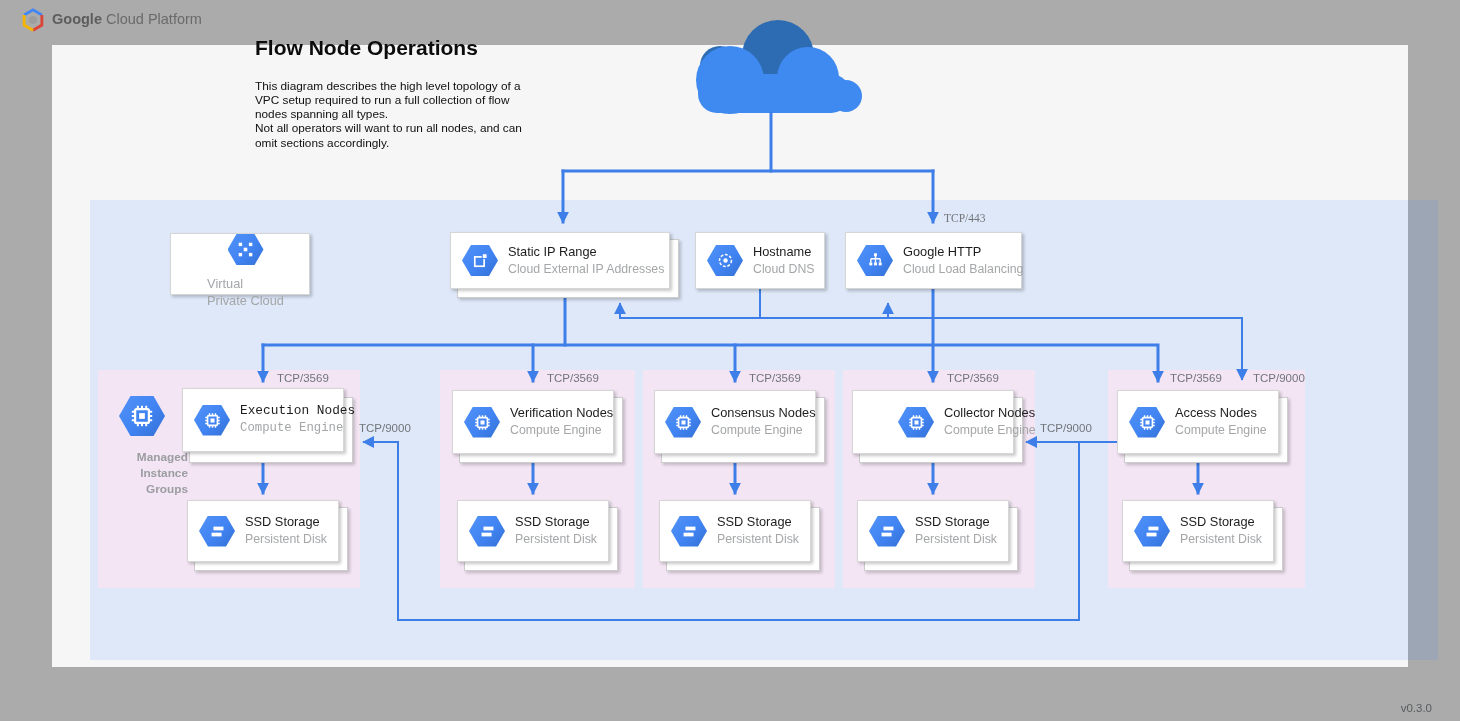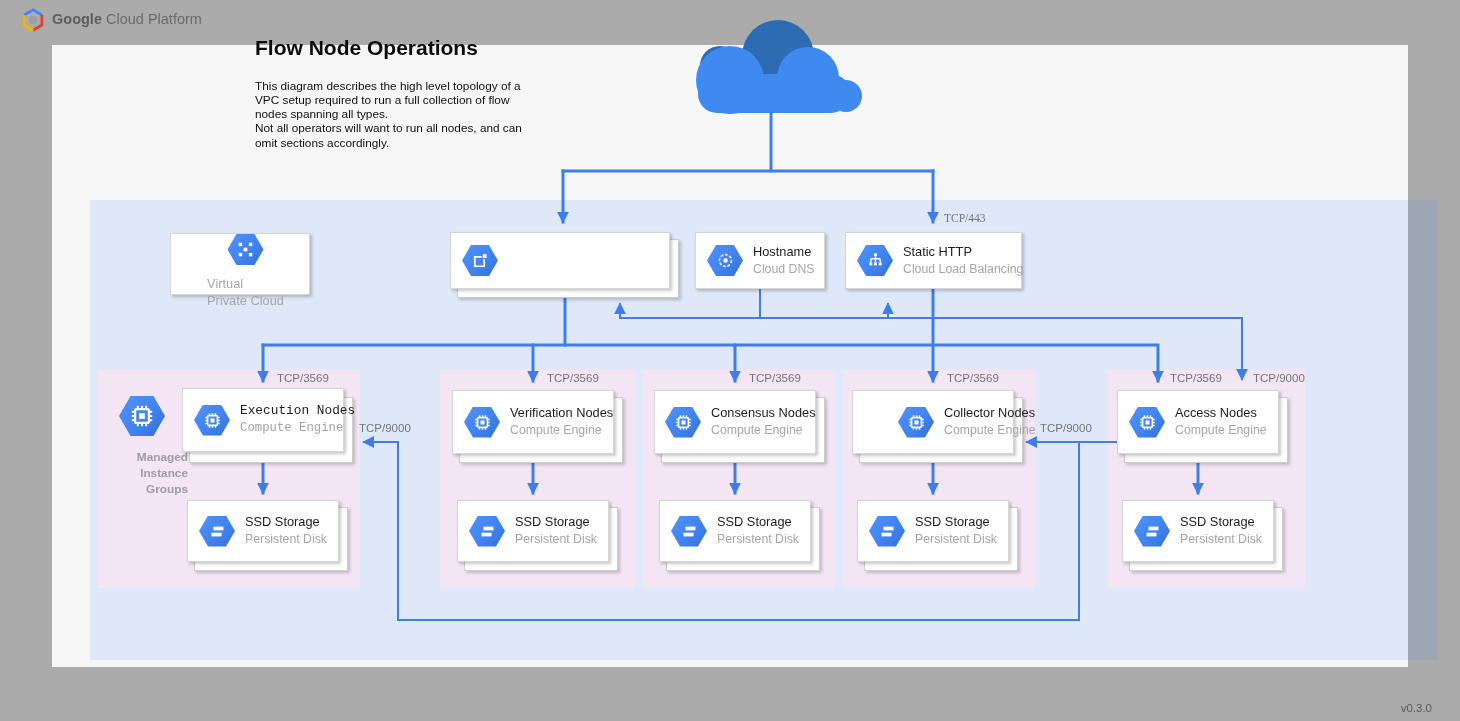--- a/index.html
+++ b/index.html
@@ -144,20 +144,24 @@
 </div>
 
 <div class="ghost" style="left:457px;top:239px;width:220px;height:57px;"></div>
 <div class="card" style="left:450px;top:232px;width:220px;height:57px;">
   <div class="hex hex-s">
     <svg viewBox="0 0 16 16" width="17" height="17">
       <rect x="2.6" y="4.6" width="8.8" height="8.8" fill="none" stroke="#fff" stroke-width="1.6"></rect>
       <rect x="9.6" y="1.6" width="4.6" height="4.6" fill="#fff" stroke="#4285f4" stroke-width="1"></rect>
     </svg>
   </div>
+  <div>
+    <div class="ctitle">Static IP Range</div>
+    <div class="csub">Cloud External IP Addresses</div>
+  </div>
 </div>
 
 <div class="card" style="left:695px;top:232px;width:130px;height:57px;">
   <div class="hex hex-s">
     <svg viewBox="0 0 16 16" width="17" height="17">
       <circle cx="8" cy="8" r="5.6" fill="none" stroke="#fff" stroke-width="1.4" stroke-dasharray="2.6 1.6"></circle>
       <circle cx="8" cy="8" r="2.1" fill="#fff"></circle>
     </svg>
   </div>
   <div>
@@ -170,21 +174,21 @@
   <div class="hex hex-s">
     <svg viewBox="0 0 16 16" width="17" height="17">
       <path d="M8,3.6V6.4 M3.6,6.4H12.4 M3.6,6.4V9.8 M8,6.4V9.8 M12.4,6.4V9.8" stroke="#fff" stroke-width="1.3" fill="none"></path>
       <rect x="6.6" y="1.2" width="2.8" height="2.8" fill="#fff"></rect>
       <rect x="2.2" y="9.8" width="2.8" height="2.8" fill="#fff"></rect>
       <rect x="6.6" y="9.8" width="2.8" height="2.8" fill="#fff"></rect>
       <rect x="11" y="9.8" width="2.8" height="2.8" fill="#fff"></rect>
     </svg>
   </div>
   <div>
-    <div class="ctitle">Static HTTP</div>
+    <div class="ctitle">Google HTTP</div>
     <div class="csub">Cloud Load Balancing</div>
   </div>
 </div>
 
 <div class="ghost" style="left:189px;top:397px;width:162px;height:64px;"></div>
 <div class="card" style="left:182px;top:388px;width:162px;height:64px;font-family:Liberation Mono, monospace;">
   <div class="hex hex-s">
     <svg viewBox="0 0 16 16" width="17" height="17">
       <path d="M5.2,1.2V3 M8,1.2V3 M10.8,1.2V3 M5.2,13V14.8 M8,13V14.8 M10.8,13V14.8 M1.2,5.2H3 M1.2,8H3 M1.2,10.8H3 M13,5.2H14.8 M13,8H14.8 M13,10.8H14.8" stroke="#fff" stroke-width="1.3"></path>
       <rect x="3.4" y="3.4" width="9.2" height="9.2" rx="1" fill="none" stroke="#fff" stroke-width="1.5"></rect>

